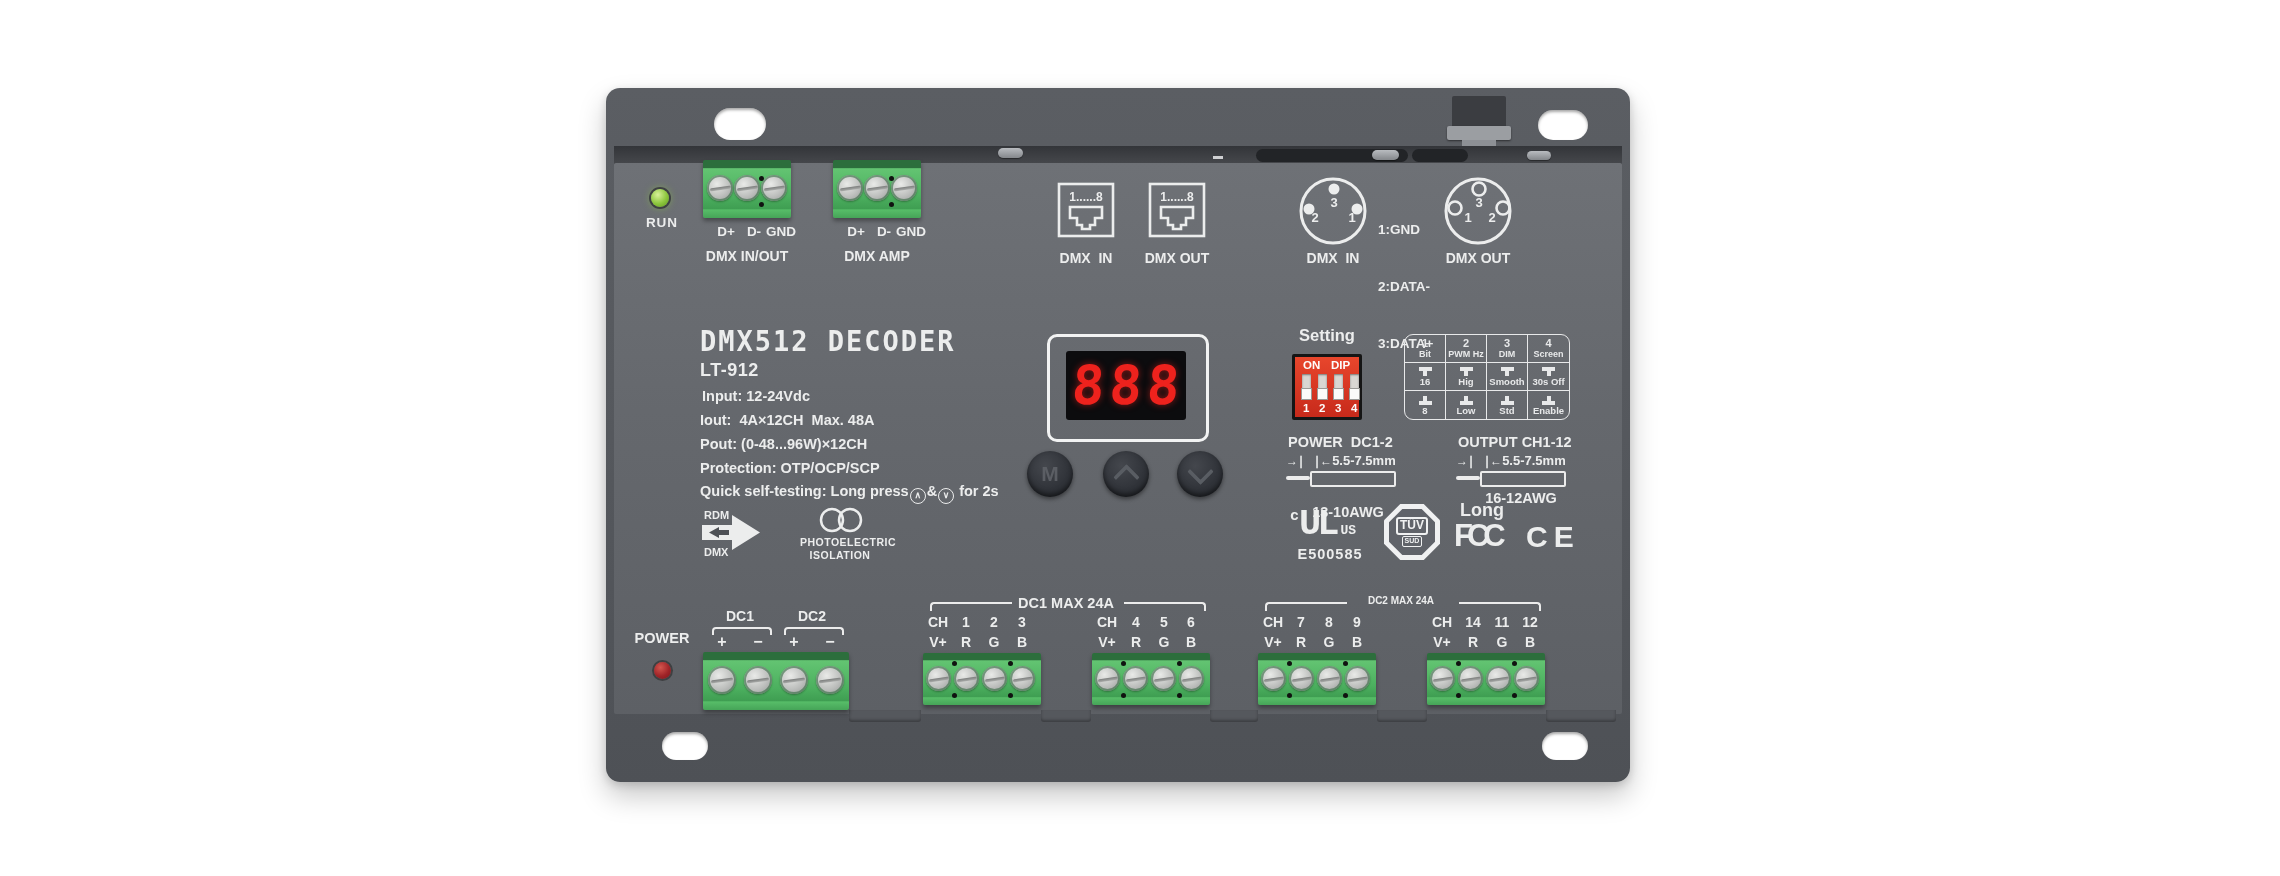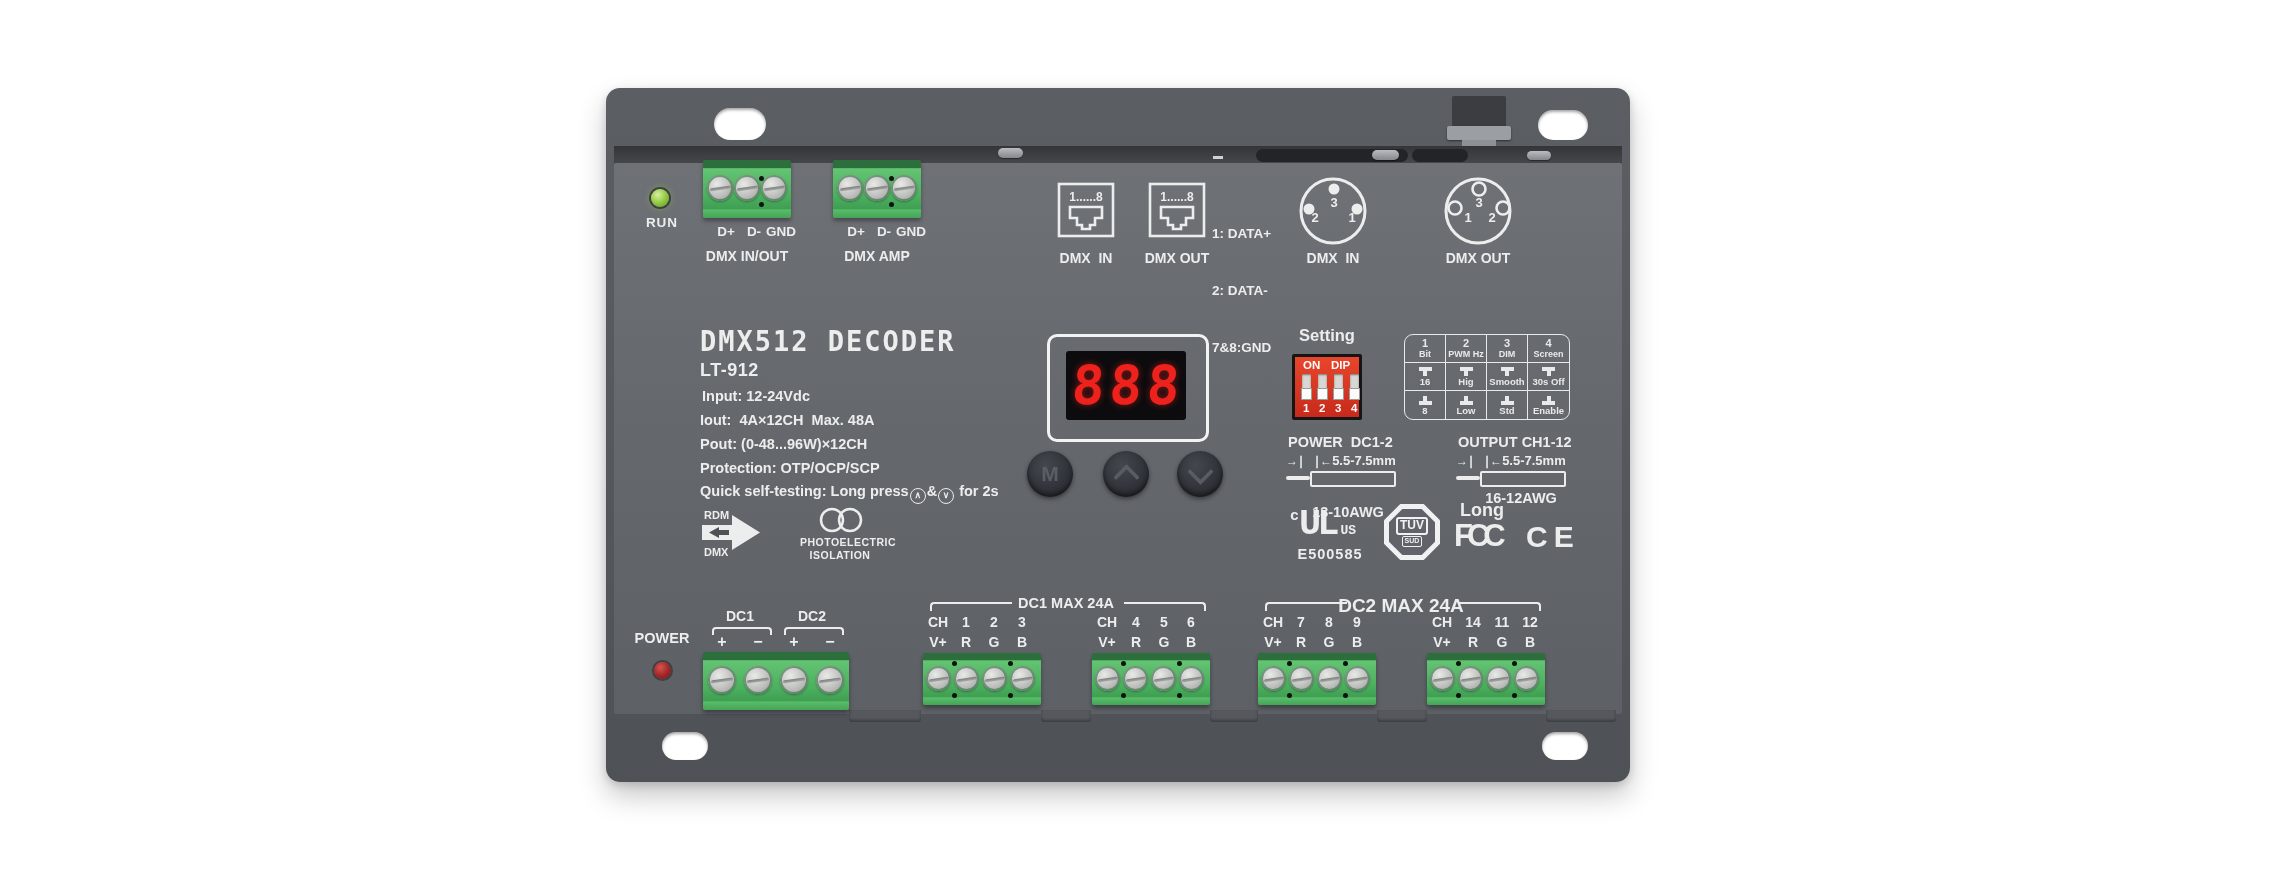--- a/index.html
+++ b/index.html
@@ -164,37 +164,37 @@
   </svg>
   <div class="lbl cl" style="left:1086px;top:250px;font-size:14px;">DMX  IN</div>
 
   <svg class="abs" style="left:1148px;top:182px;" width="58" height="56" viewBox="0 0 58 56">
     <rect x="2" y="2" width="54" height="52" fill="none" stroke="#eceded" stroke-width="2.6"></rect>
     <text x="29" y="19" fill="#eceded" font-size="12" font-weight="bold" text-anchor="middle">1......8</text>
     <path d="M13 25 H45 V36 H38 V43 H33 V47 H25 V43 H20 V36 H13 Z" fill="none" stroke="#eceded" stroke-width="2.6"></path>
   </svg>
   <div class="lbl cl" style="left:1177px;top:250px;font-size:14px;">DMX OUT</div>
 
-  <div class="lbl" style="left:1212px;top:186px;font-size:13.5px;line-height:19px;">
-    <div>1: DATA+</div>
-    <div>2: DATA-</div>
-    <div>7&amp;8:GND</div>
-  </div>
 
   <svg class="abs" style="left:1297px;top:174px;" width="72" height="72" viewBox="0 0 72 72">
     <circle cx="36" cy="37" r="32" fill="none" stroke="#eceded" stroke-width="3"></circle>
     <circle cx="37" cy="15" r="5.5" fill="#eceded"></circle>
     <circle cx="12" cy="35" r="5.5" fill="#eceded"></circle>
     <circle cx="60" cy="35" r="5.5" fill="#eceded"></circle>
     <text x="37" y="33" fill="#eceded" font-size="13" font-weight="bold" text-anchor="middle">3</text>
     <text x="18" y="48" fill="#eceded" font-size="13" font-weight="bold" text-anchor="middle">2</text>
     <text x="55" y="48" fill="#eceded" font-size="13" font-weight="bold" text-anchor="middle">1</text>
   </svg>
   <div class="lbl cl" style="left:1333px;top:250px;font-size:14px;">DMX  IN</div>
 
+  <div class="lbl" style="left:1378px;top:182px;font-size:13.5px;line-height:19px;">
+    <div>1:GND</div>
+    <div>2:DATA-</div>
+    <div>3:DATA+</div>
+  </div>
 
   <svg class="abs" style="left:1442px;top:174px;" width="72" height="72" viewBox="0 0 72 72">
     <circle cx="36" cy="37" r="32" fill="none" stroke="#eceded" stroke-width="3"></circle>
     <circle cx="37" cy="15" r="6.5" fill="none" stroke="#eceded" stroke-width="2.6"></circle>
     <circle cx="13" cy="34" r="6.5" fill="none" stroke="#eceded" stroke-width="2.6"></circle>
     <circle cx="61" cy="34" r="6.5" fill="none" stroke="#eceded" stroke-width="2.6"></circle>
     <text x="37" y="33" fill="#eceded" font-size="13" font-weight="bold" text-anchor="middle">3</text>
     <text x="26" y="48" fill="#eceded" font-size="13" font-weight="bold" text-anchor="middle">1</text>
     <text x="50" y="48" fill="#eceded" font-size="13" font-weight="bold" text-anchor="middle">2</text>
   </svg>
@@ -388,21 +388,21 @@
     <div class="screw" style="left:59px;top:13px;width:25px;height:25px;"></div>
     <div class="screw" style="left:87px;top:13px;width:25px;height:25px;"></div>
     <div class="pdot" style="left:29px;top:8px;"></div>
       <div class="pdot" style="left:85px;top:8px;"></div>
     <div class="pdot" style="left:29px;top:40px;"></div>
       <div class="pdot" style="left:85px;top:40px;"></div>
   </div>
 
   <div class="abs bseg bseg-l" style="left:1265px;top:602px;width:80px;"></div>
   <div class="abs bseg bseg-r" style="left:1459px;top:602px;width:80px;"></div>
-  <div class="lbl cl" style="left:1401px;top:595px;font-size:19px;">DC2 MAX 24A</div>
+  <div class="lbl cl" style="left:1401px;top:595px;font-size:10px;">DC2 MAX 24A</div>
   <div class="lbl cl" style="left:1273px;top:614px;font-size:14px;">CH</div>
   <div class="lbl cl" style="left:1301px;top:614px;font-size:14px;">7</div>
   <div class="lbl cl" style="left:1329px;top:614px;font-size:14px;">8</div>
   <div class="lbl cl" style="left:1357px;top:614px;font-size:14px;">9</div>
   <div class="lbl cl" style="left:1273px;top:634px;font-size:14px;">V+</div>
   <div class="lbl cl" style="left:1301px;top:634px;font-size:14px;">R</div>
   <div class="lbl cl" style="left:1329px;top:634px;font-size:14px;">G</div>
   <div class="lbl cl" style="left:1357px;top:634px;font-size:14px;">B</div>
   <div class="term" style="left:1258px;top:653px;width:118px;height:52px;">
     <div class="screw" style="left:3px;top:13px;width:25px;height:25px;"></div>

